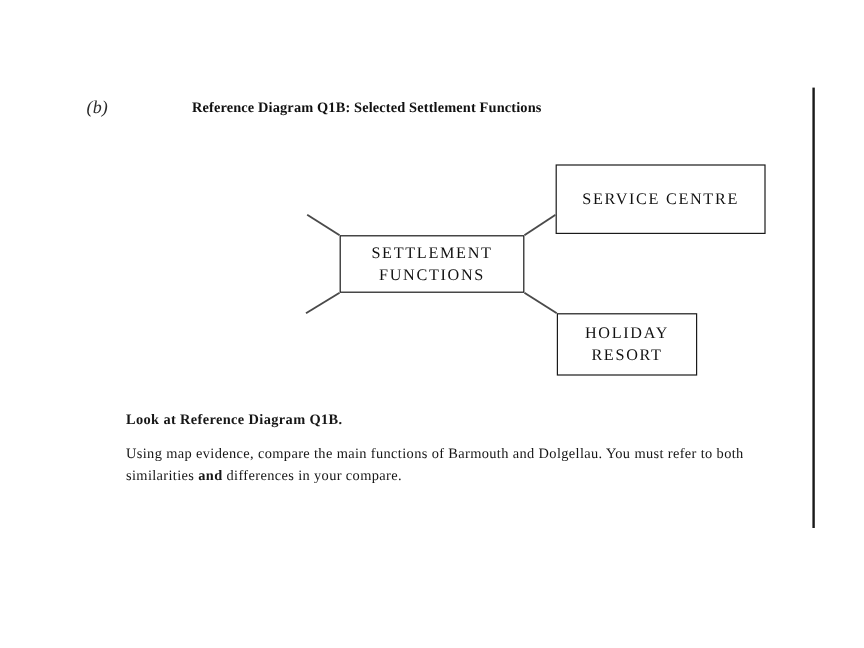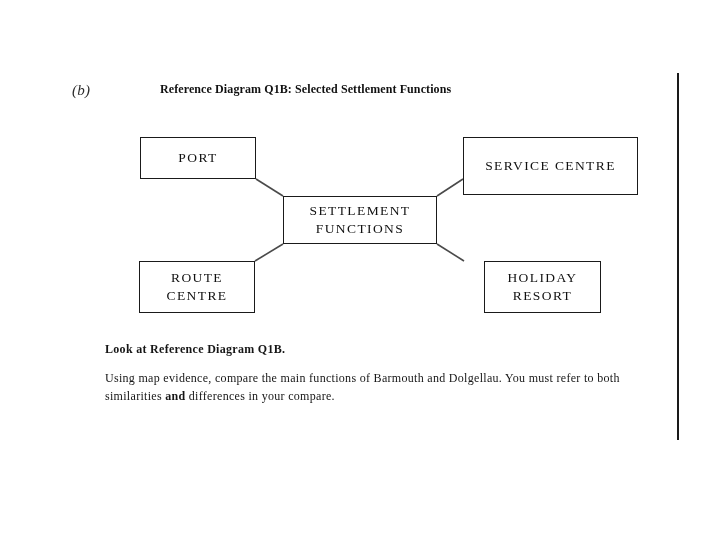--- a/index.html
+++ b/index.html
@@ -83,21 +83,21 @@
     line-height: 1.32;
     color: #111111;
     padding: 2px 4px;
   }
   .node span { display: block; white-space: pre-line; }
 
   .node-port          { left: 140px; top: 137px; width: 116px; height: 42px; }
   .node-service       { left: 463px; top: 137px; width: 175px; height: 58px; }
   .node-centre        { left: 283px; top: 196px; width: 154px; height: 48px; }
   .node-route         { left: 139px; top: 261px; width: 116px; height: 52px; }
-  .node-holiday       { left: 464px; top: 261px; width: 117px; height: 52px; margin-left: 20px; }
+  .node-holiday       { left: 464px; top: 261px; width: 117px; height: 52px; }
 
   
   .q-block {
     position: absolute;
     left: 105px;
     top: 340px;
     width: 540px;
   }
   .q-line {
     font-size: 12px;
@@ -127,37 +127,30 @@
 
   <div class="diagram">
 
     <svg class="connectors" viewBox="0 0 720 540">
       <line x1="256" y1="179" x2="283" y2="196" stroke="#4a4a4a" stroke-width="1.6"></line>
       <line x1="437" y1="196" x2="463" y2="179" stroke="#4a4a4a" stroke-width="1.6"></line>
       <line x1="255" y1="261" x2="283" y2="244" stroke="#4a4a4a" stroke-width="1.6"></line>
       <line x1="437" y1="244" x2="464" y2="261" stroke="#4a4a4a" stroke-width="1.6"></line>
     </svg>
 
-    <div class="node node-port">
-      <span>PORT</span>
-    </div>
 
     <div class="node node-service">
       <span>SERVICE CENTRE</span>
     </div>
 
     <div class="node node-centre">
       <span>SETTLEMENT
 FUNCTIONS</span>
     </div>
 
-    <div class="node node-route">
-      <span>ROUTE
-CENTRE</span>
-    </div>
 
     <div class="node node-holiday">
       <span>HOLIDAY
 RESORT</span>
     </div>
 
   </div>
 
   <div class="q-block">
     <div class="q-line q-lead">Look at Reference Diagram Q1B.</div>

